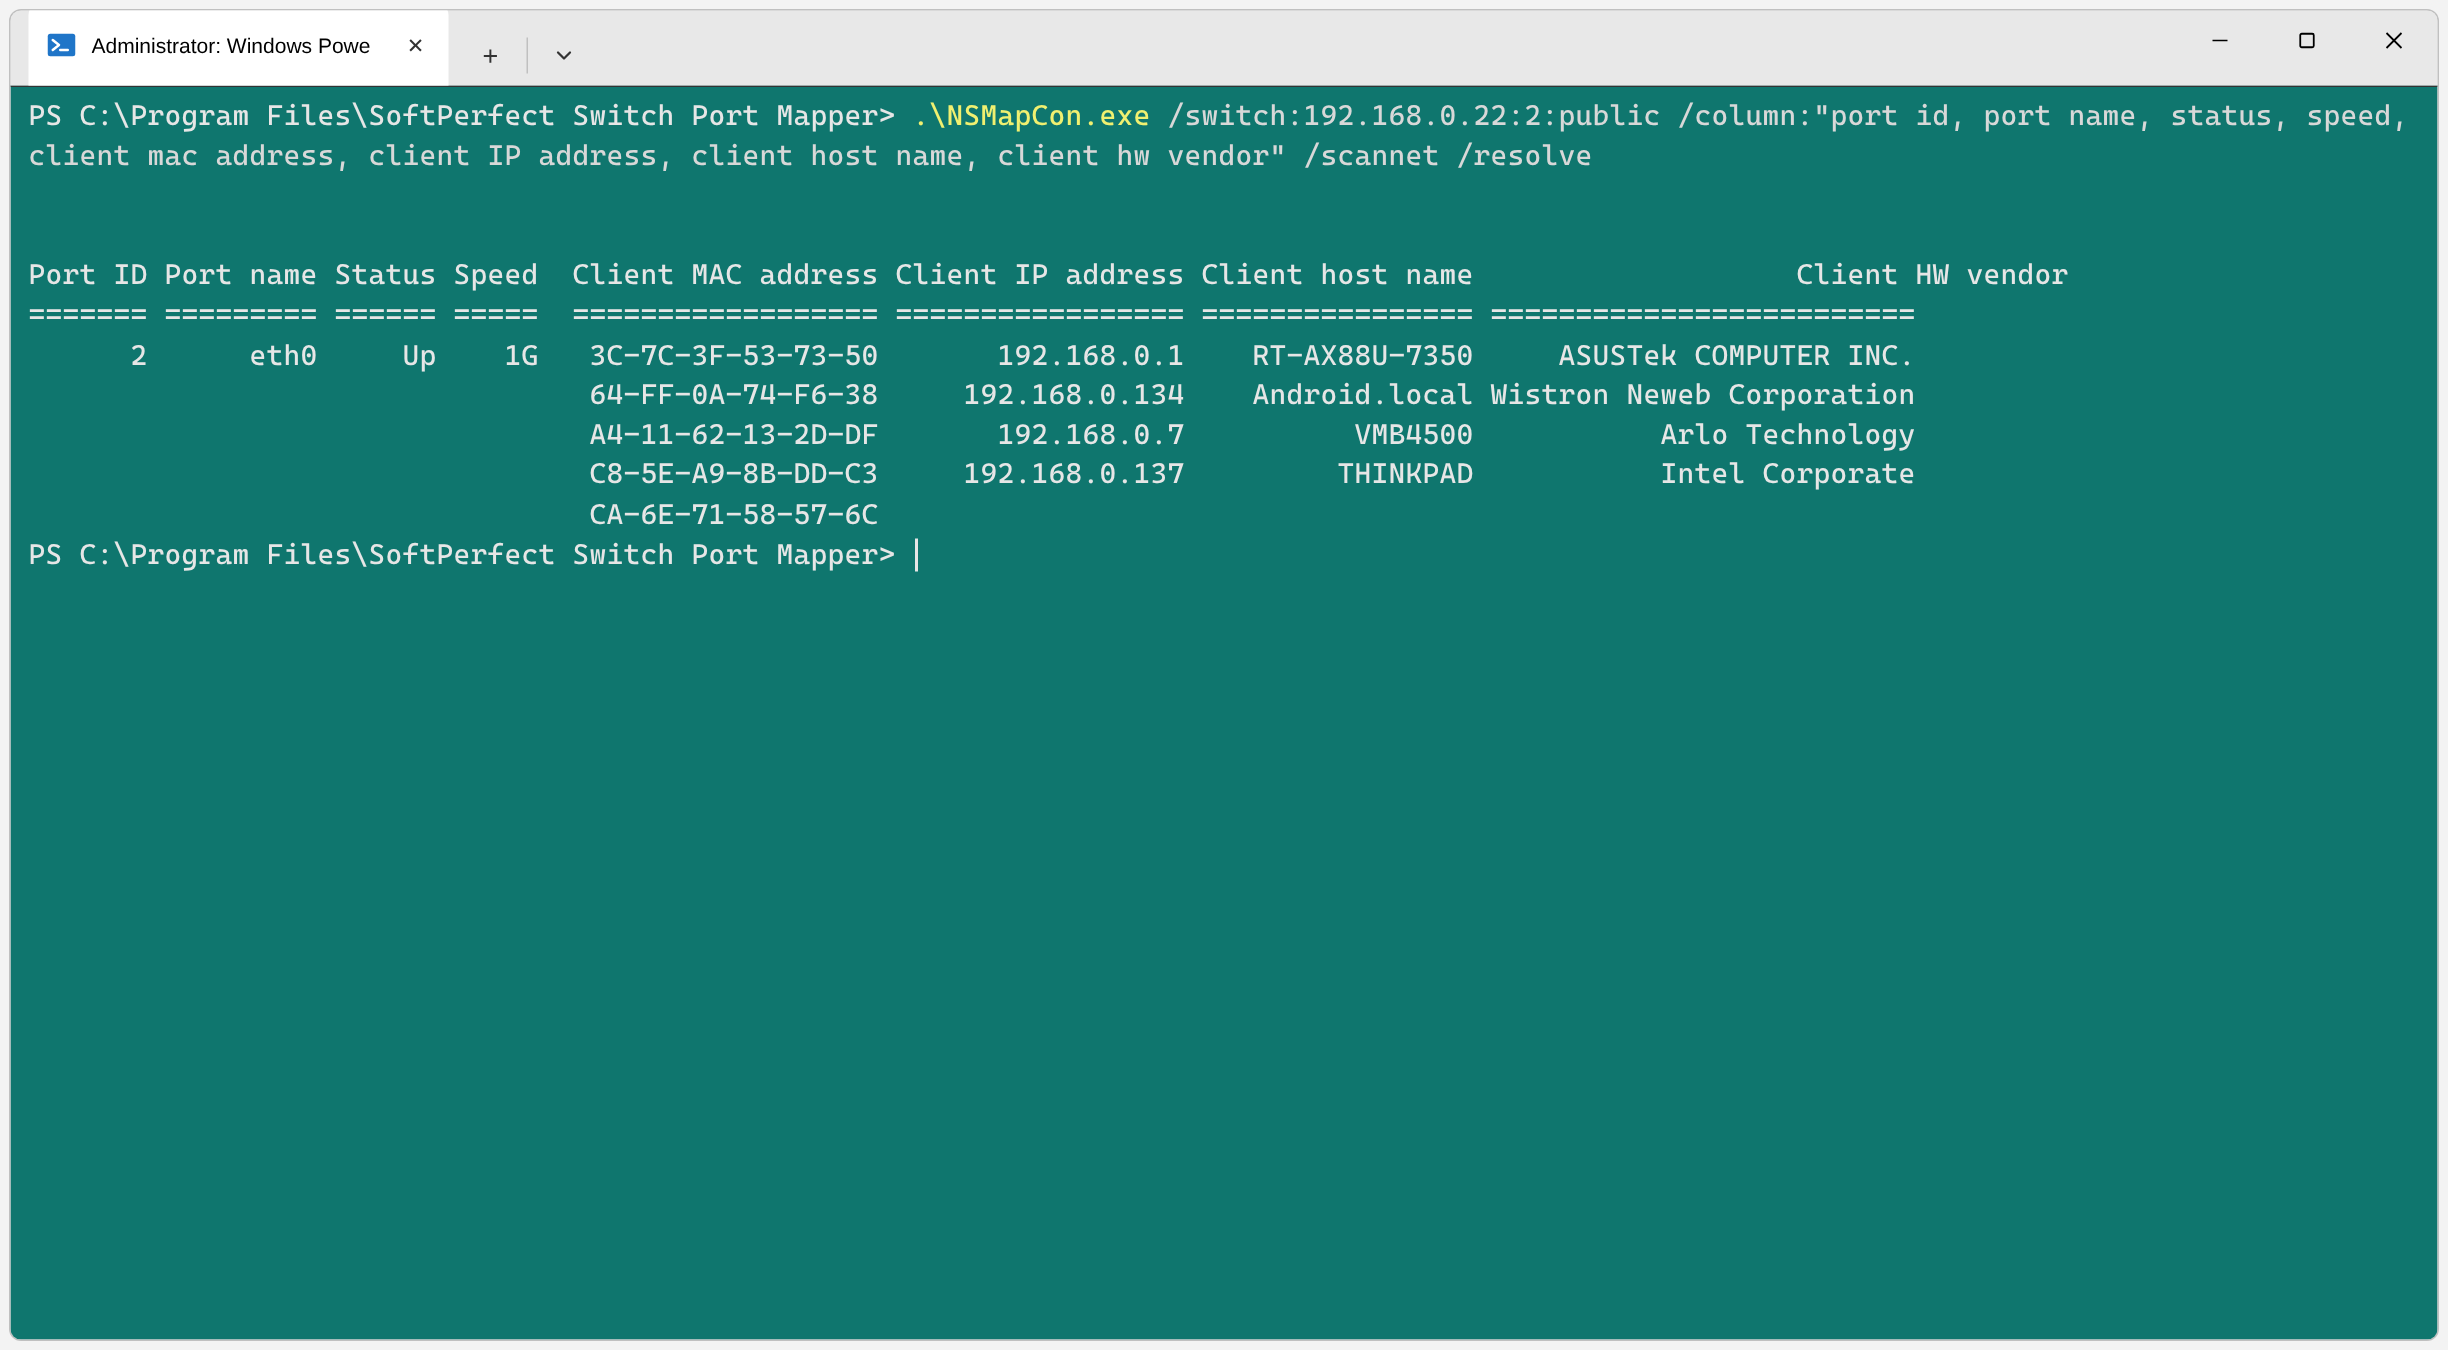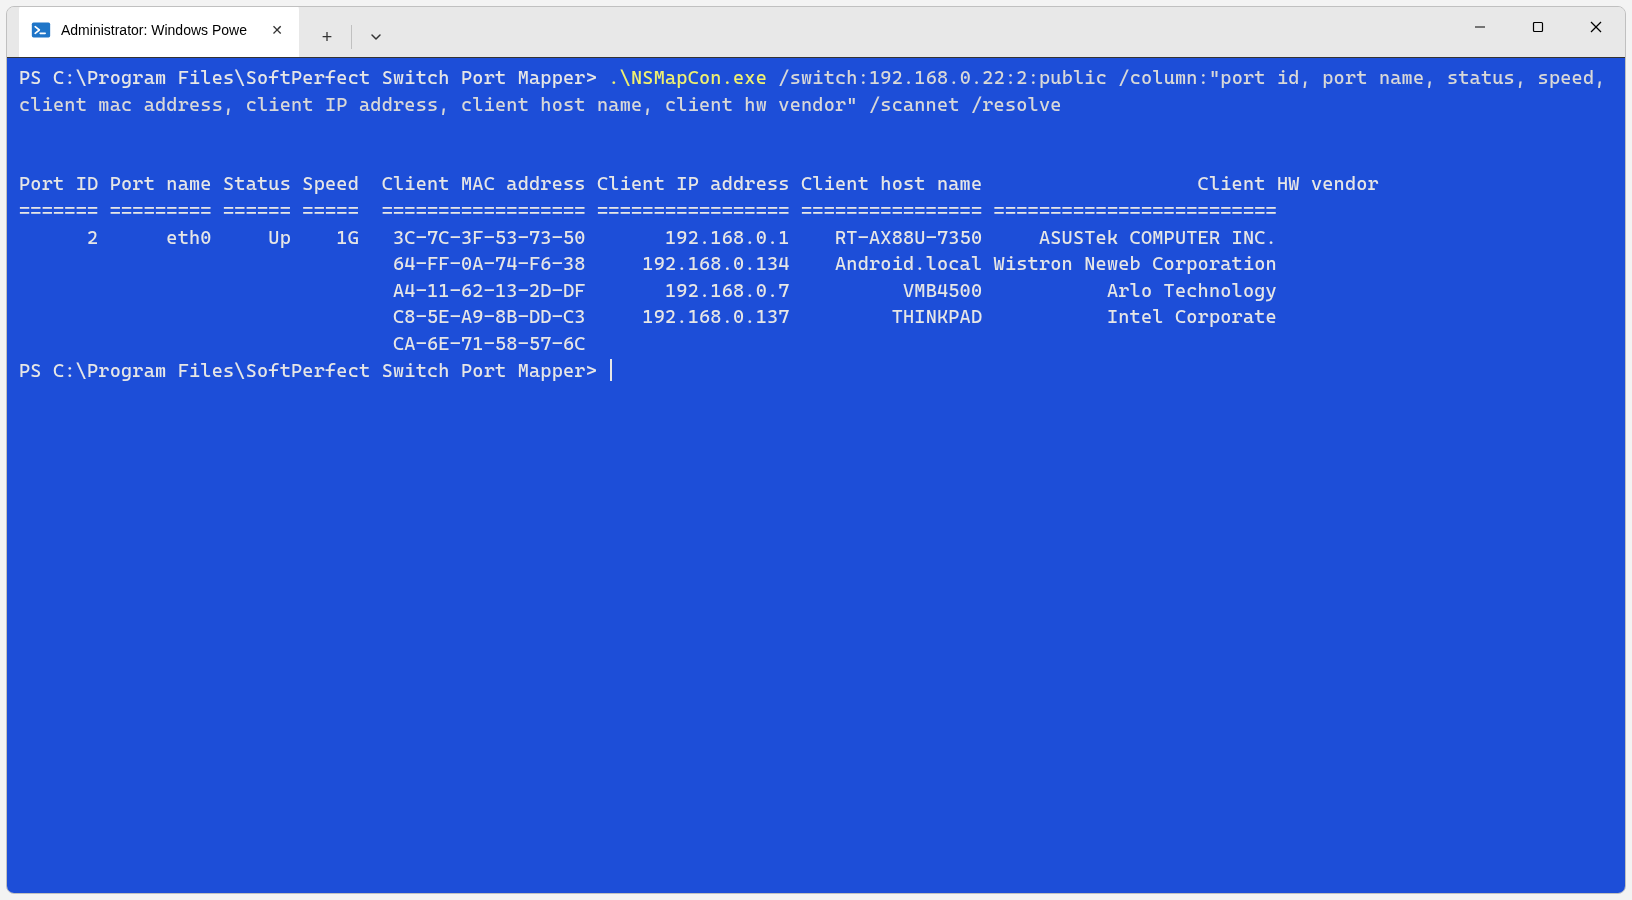--- a/index.html
+++ b/index.html
@@ -118,21 +118,21 @@
       height: 40px;
       display: flex;
       align-items: center;
       justify-content: center;
       cursor: pointer;
       font-size: 14px;
       color: #000;
     }
     .terminal {
       flex: 1;
-      background: #1d4ed8;
+      background: #0f766e;
       color: #e6e6e6;
       font-family: 'Cascadia Mono', 'Consolas', monospace;
       font-size: 19px;
       line-height: 1.4;
       padding: 6px 12px;
       overflow: auto;
       white-space: pre;
       border-top: 1px solid #333;
       letter-spacing: 0.2px;
     }

